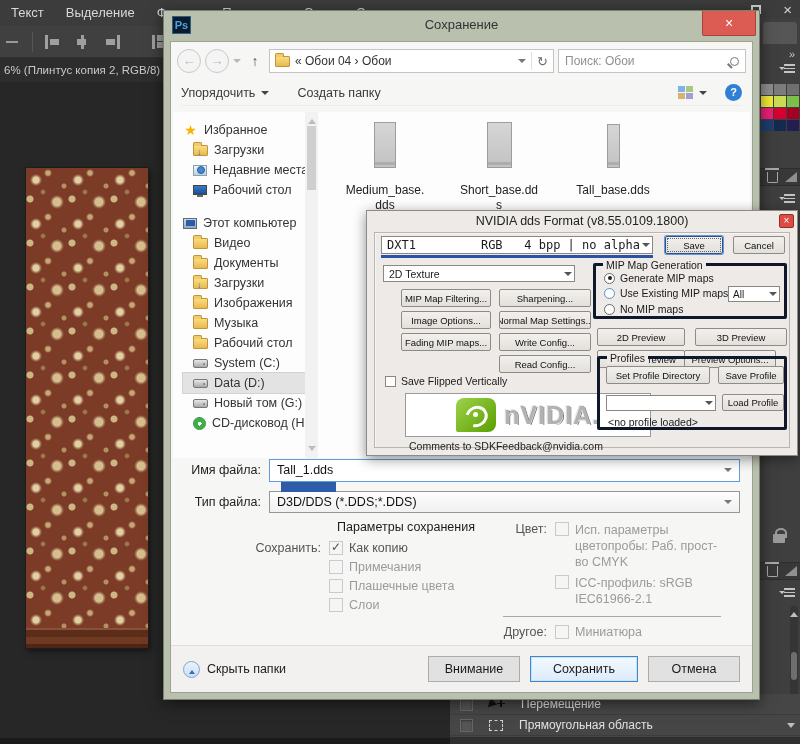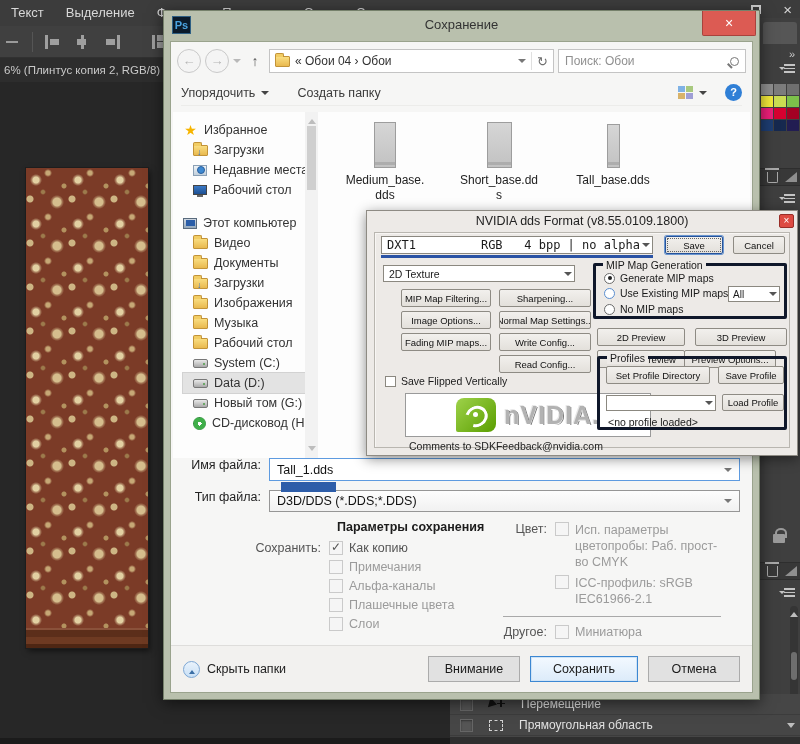--- a/index.html
+++ b/index.html
@@ -128,33 +128,33 @@
 
   .side-scroll{width:13px;background:#f2f2f2;position:relative}
   .side-scroll .tri{position:absolute;left:2.5px}
   .ss-thumb{position:absolute;left:2px;top:14px;width:9px;height:64px;background:#cfcfcf}
 
   .filelist{flex:1;padding:6px 0 0 26px;display:flex;gap:32px}
   .fitem{width:82px;text-align:center;font-size:12px;color:#222;line-height:15px}
   .thumbwrap{height:50px;display:flex;align-items:flex-end;justify-content:center}
   .fthumb{background:linear-gradient(#d6d6d6,#c2c2c2);border:1px solid #9d9d9d;position:relative}
   .fthumb::after{content:"";position:absolute;left:0;bottom:2px;width:100%;height:3px;background:#adadad}
-  .fname{margin-top:5px;word-break:break-all}
-
-  .fn-row{position:absolute;left:12px;right:12px;height:24px;display:flex;align-items:flex-start}
+  .fname{margin-top:15px;word-break:break-all}
+
+  .fn-row{position:absolute;left:12px;right:12px;height:24px;display:flex;align-items:center}
   .fn-label{width:86px;text-align:right;padding-right:8px;font-size:12.5px;color:#222;flex:none}
   .fn-input{flex:1;height:23px;border:1px solid #5e9be0;background:#fff;font-size:12.5px;color:#111;display:flex;align-items:center;padding:0 7px;gap:6px}
   .fn-input .txt{flex:1}
   .ft-select{flex:1;height:22px;border:1px solid #969696;background:linear-gradient(#fdfdfd,#f1f1f1);font-size:12.5px;color:#111;display:flex;align-items:center;padding:0 7px;gap:6px}
   .ft-select .txt{flex:1}
   .autocomp{position:absolute;left:110px;top:440px;width:55px;height:10px;background:#2d5da9;z-index:2}
 
   .opts{position:absolute;left:0;top:478px;right:0;height:128px;font-size:12.5px}
   .opts-left{position:absolute;left:62px;top:0;width:262px}
-  .opts-h{font-weight:bold;color:#1c1c1c;padding-left:104px;margin-bottom:7px;white-space:nowrap}
+  .opts-h{font-weight:normal;color:#1c1c1c;padding-left:104px;margin-bottom:7px;white-space:nowrap}
   .orow{display:flex;align-items:flex-start;margin-bottom:5px}
   .olabel{width:96px;text-align:right;padding-right:8px;color:#555;flex:none}
   .cb{width:14px;height:14px;border:1px solid #ababab;background:#fff;flex:none;margin-right:6px;position:relative;top:0}
   .cb.dis{background:#f5f5f5;border-color:#cacaca}
   .cb.checked::after{content:"✓";position:absolute;left:1px;top:-2px;font-size:12px;color:#555}
   .otext{color:#9b9b9b}
   .otext.en{color:#555}
   .opts-right{position:absolute;left:332px;top:2px;width:238px}
   .olabel.sm{width:52px}
   .multiline{width:150px;line-height:16px}
@@ -486,25 +486,20 @@
           <span class="otext en">Как копию</span>
         </div>
         <div class="orow">
             <span class="olabel"></span>
           <span class="cb dis"></span>
           <span class="otext">Примечания</span>
         </div>
         <div class="orow">
             <span class="olabel"></span>
           <span class="cb dis"></span>
-          <span class="otext">Альфа-каналы</span>
-        </div>
-        <div class="orow">
-            <span class="olabel"></span>
-          <span class="cb dis"></span>
           <span class="otext">Плашечные цвета</span>
         </div>
         <div class="orow">
             <span class="olabel"></span>
           <span class="cb dis"></span>
           <span class="otext">Слои</span>
         </div>
       </div>
       <div class="opts-right">
         <div class="orow">

